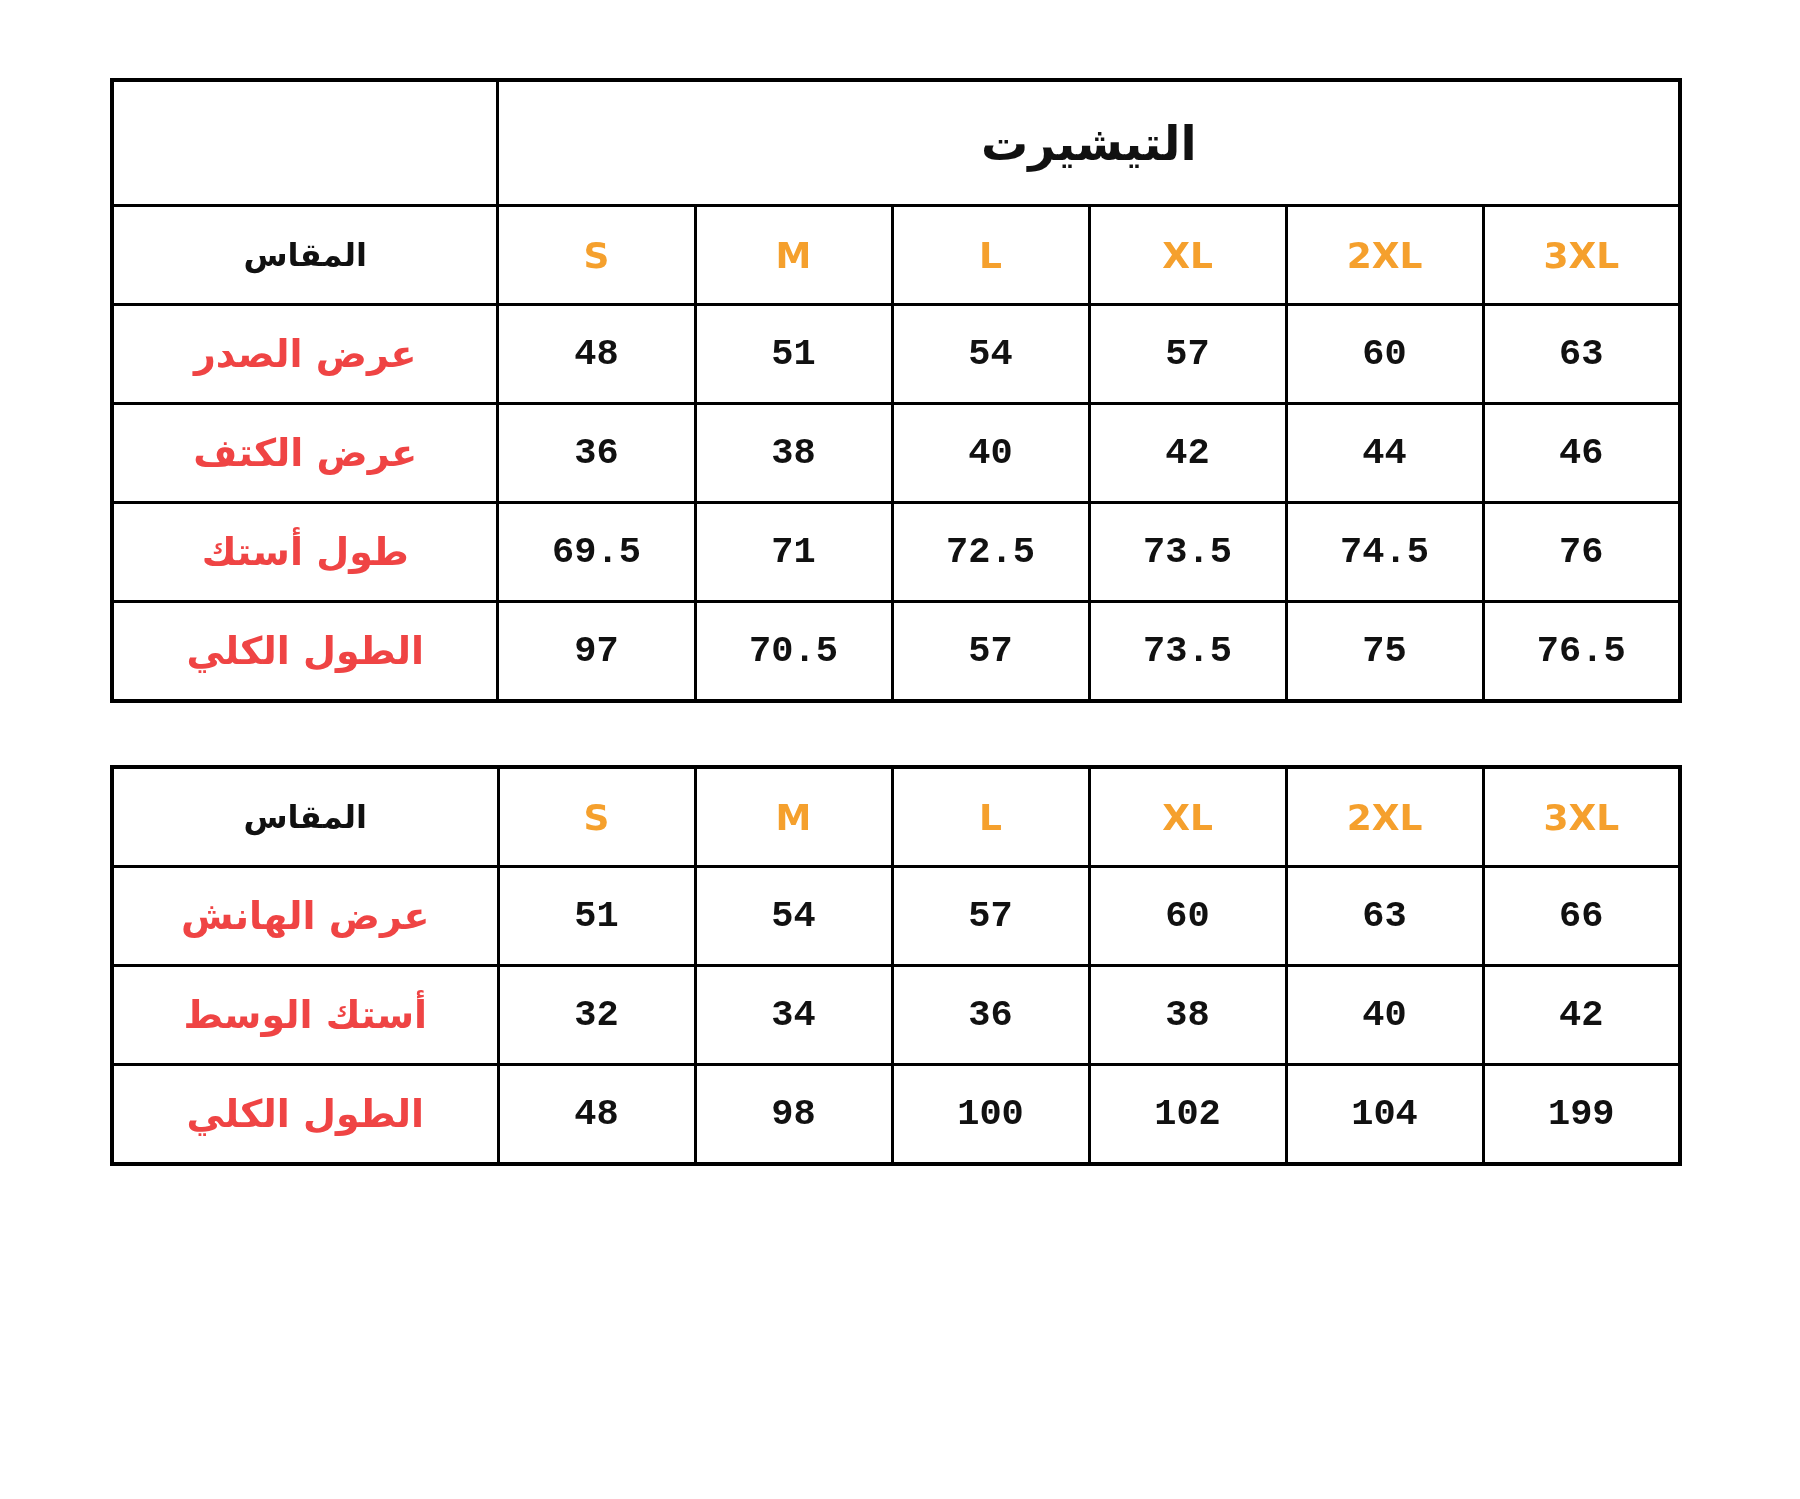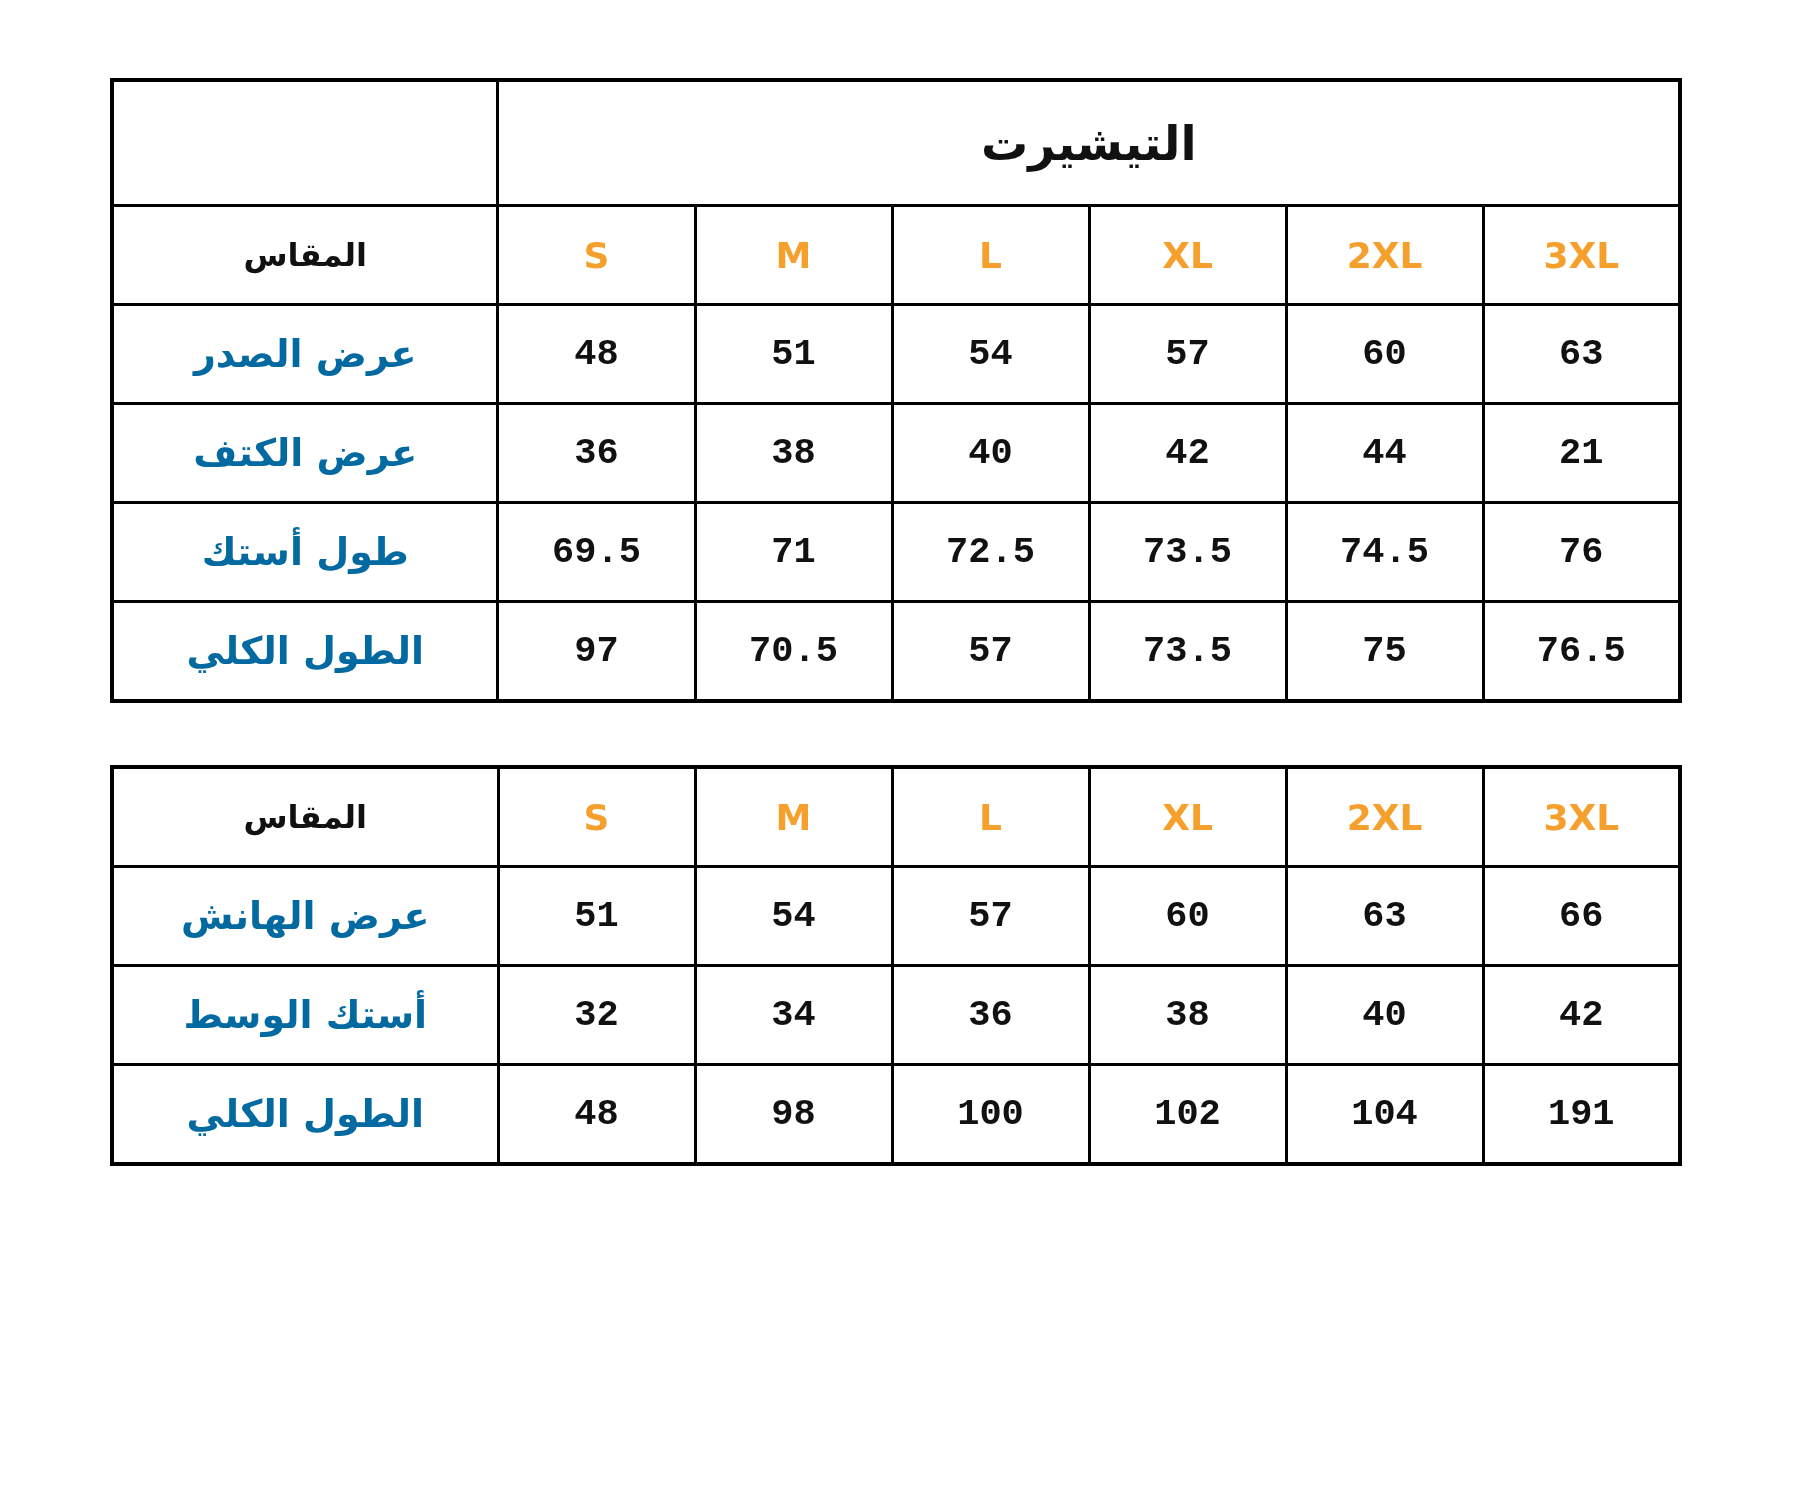--- a/index.html
+++ b/index.html
@@ -62,21 +62,21 @@
     height: 96px;
     font-size: 37px;
     font-weight: bold;
     color: #111111;
     font-family: Liberation Mono, monospace;
   }
   .row-label {
     height: 96px;
     font-size: 38px;
     font-weight: bold;
-    color: #0369a1;
+    color: #ef4444;
     text-align: center;
   }
   .table-gap {
     height: 62px;
   }
 </style>
 </head>
 <body>
 
 <div class="page">
@@ -110,21 +110,21 @@
         <td class="val-cell">63</td>
         <td class="val-cell">60</td>
         <td class="val-cell">57</td>
         <td class="val-cell">54</td>
         <td class="val-cell">51</td>
         <td class="val-cell">48</td>
         <td class="row-label">عرض الصدر</td>
       </tr>
 
       <tr>
-        <td class="val-cell">21</td>
+        <td class="val-cell">46</td>
         <td class="val-cell">44</td>
         <td class="val-cell">42</td>
         <td class="val-cell">40</td>
         <td class="val-cell">38</td>
         <td class="val-cell">36</td>
         <td class="row-label">عرض الكتف</td>
       </tr>
 
       <tr>
         <td class="val-cell">76</td>
@@ -185,21 +185,21 @@
         <td class="val-cell">42</td>
         <td class="val-cell">40</td>
         <td class="val-cell">38</td>
         <td class="val-cell">36</td>
         <td class="val-cell">34</td>
         <td class="val-cell">32</td>
         <td class="row-label">أستك الوسط</td>
       </tr>
 
       <tr>
-        <td class="val-cell">191</td>
+        <td class="val-cell">199</td>
         <td class="val-cell">104</td>
         <td class="val-cell">102</td>
         <td class="val-cell">100</td>
         <td class="val-cell">98</td>
         <td class="val-cell">48</td>
         <td class="row-label">الطول الكلي</td>
       </tr>
     </tbody>
   </table>
 

